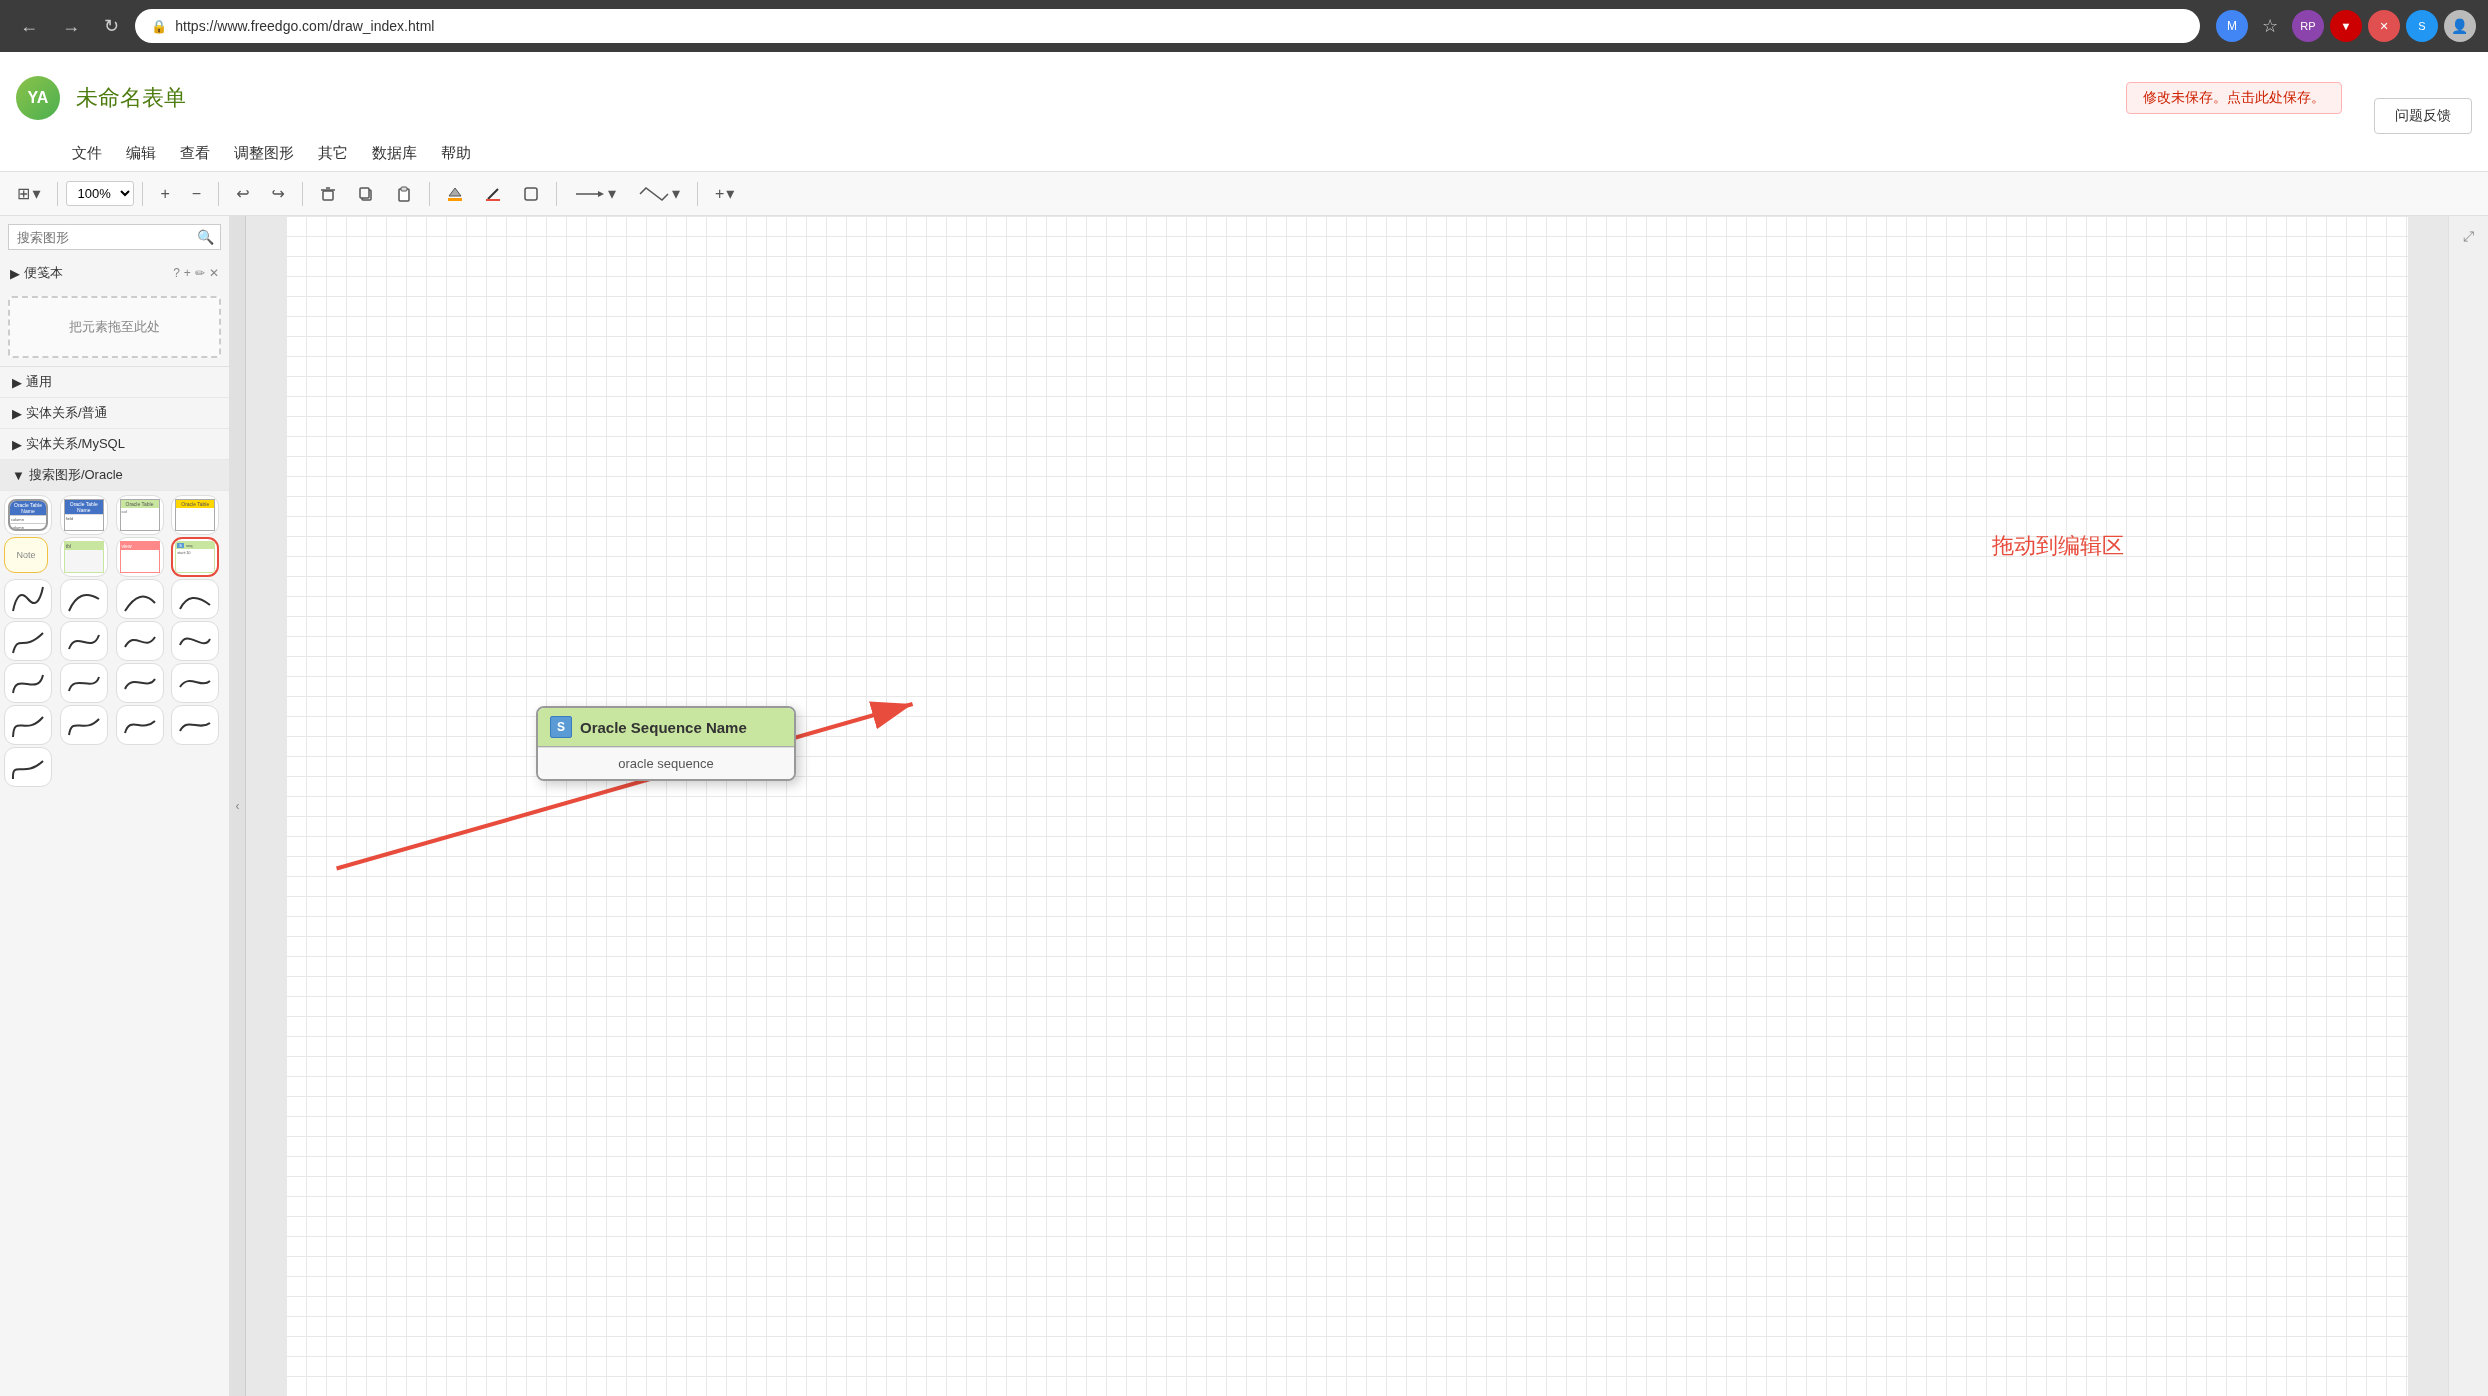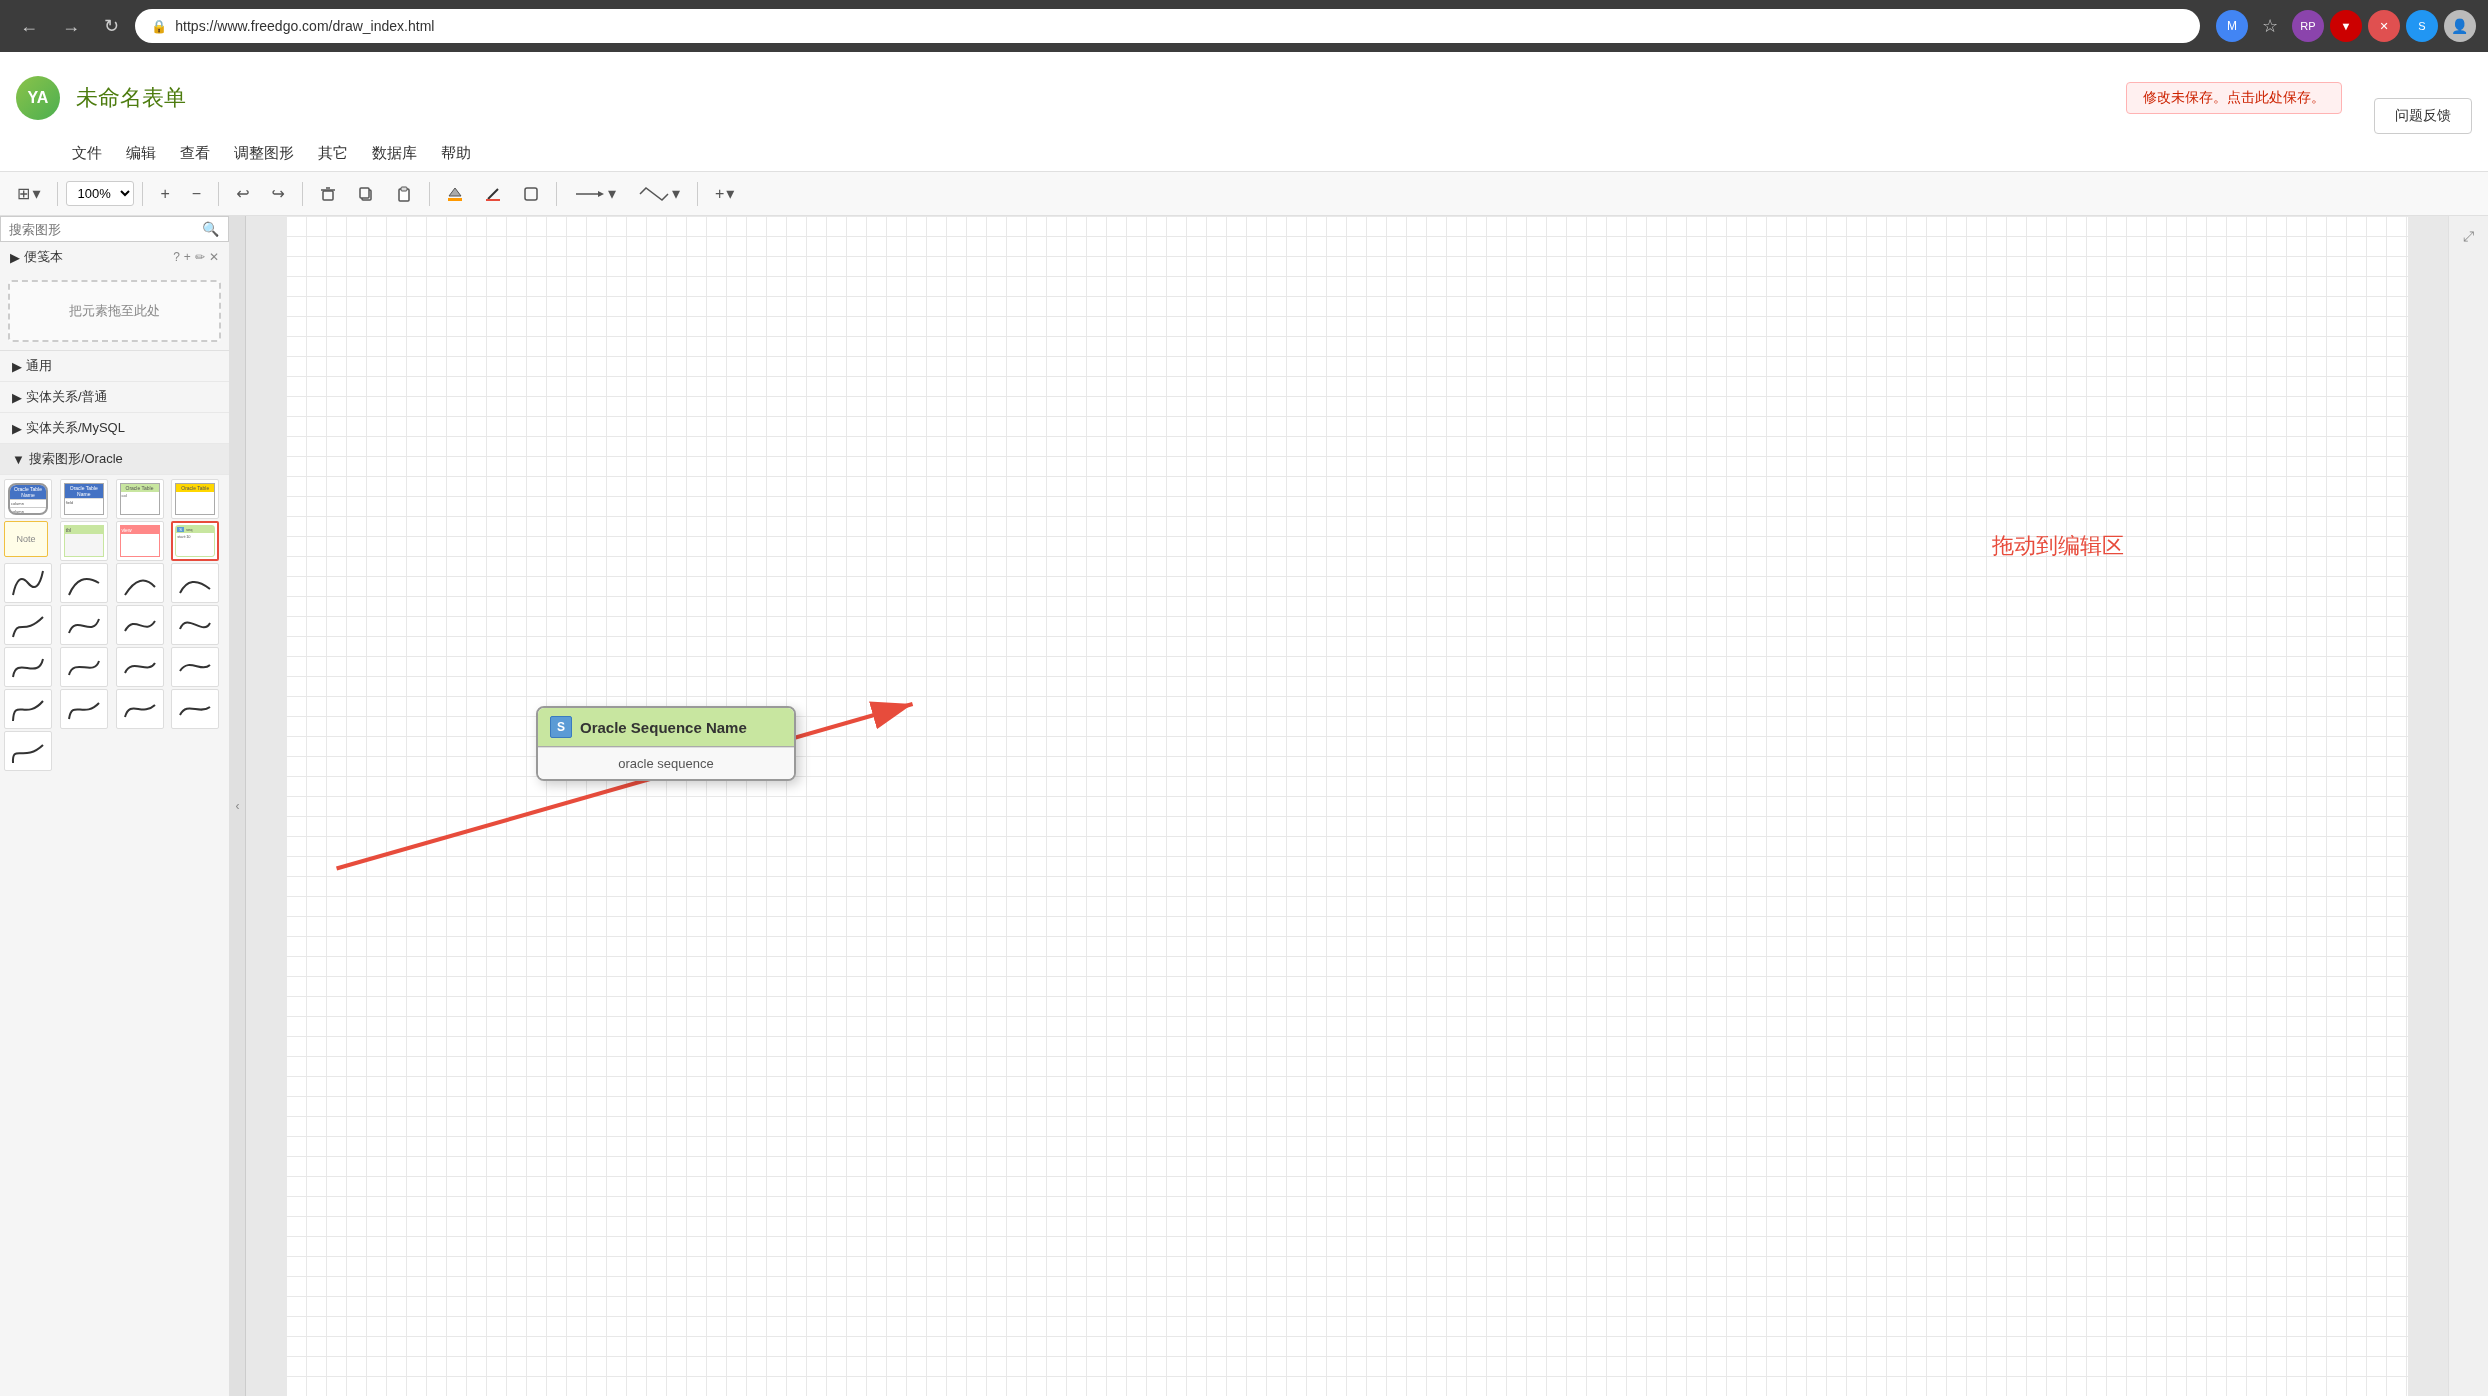--- a/index.html
+++ b/index.html
@@ -67,21 +67,21 @@
 
     
     .main-area { display: flex; flex: 1; overflow: hidden; }
 
     
     .sidebar {
       width: 230px; background: #f5f5f5; border-right: 1px solid #e0e0e0;
       display: flex; flex-direction: column; overflow: hidden; flex-shrink: 0;
     }
     .search-box {
-      display: flex; align-items: center; border: 1px solid #ccc;
+      display: flex; align-items: center; margin: 8px; border: 1px solid #ccc;
       background: #fff; border-radius: 0; padding: 4px 8px; gap: 4px;
     }
     .search-input { border: none; outline: none; flex: 1; font-size: 13px; color: #333; background: transparent; }
     .search-icon { color: #888; font-size: 14px; cursor: pointer; }
 
     .sidebar-section {
       border-bottom: 1px solid #e0e0e0;
     }
     .sidebar-section-header {
       display: flex; align-items: center; padding: 6px 10px; cursor: pointer;
@@ -100,21 +100,21 @@
       border-bottom: 1px solid #e8e8e8; display: flex; align-items: center; gap: 4px;
     }
 
     
     .shape-grid {
       display: grid; grid-template-columns: repeat(4, 1fr); gap: 2px; padding: 4px;
     }
     .shape-thumb {
       width: 48px; height: 40px; border: 1px solid #ddd; background: #fff;
       display: flex; align-items: center; justify-content: center; cursor: pointer;
-      border-radius: 2px; overflow: hidden; font-size: 9px; color: #555;
+      border-radius: 11px; overflow: hidden; font-size: 9px; color: #555;
     }
     .shape-thumb.selected { border: 2px solid #e74c3c; }
 
     
     .canvas-wrapper {
       flex: 1; background: #e8e8e8; position: relative; overflow: hidden;
     }
     .canvas-area {
       position: absolute; left: 40px; top: 0; right: 40px; bottom: 0;
       background: #fff; background-image:

